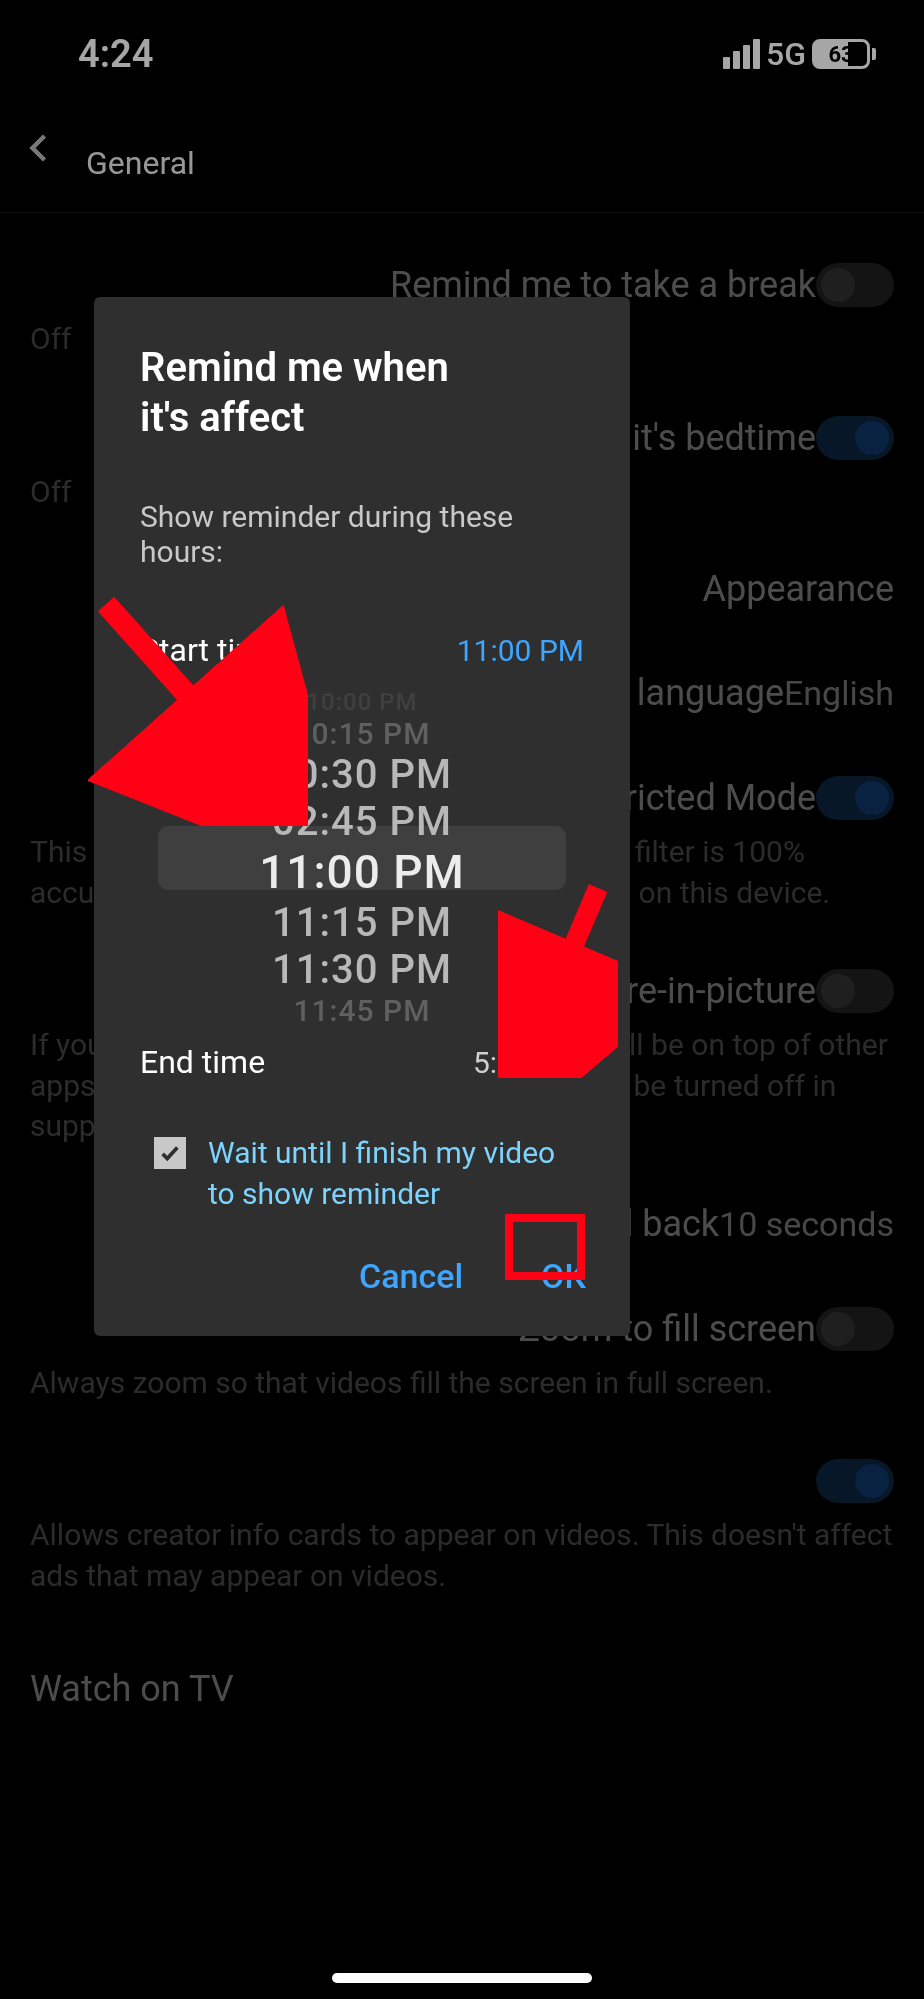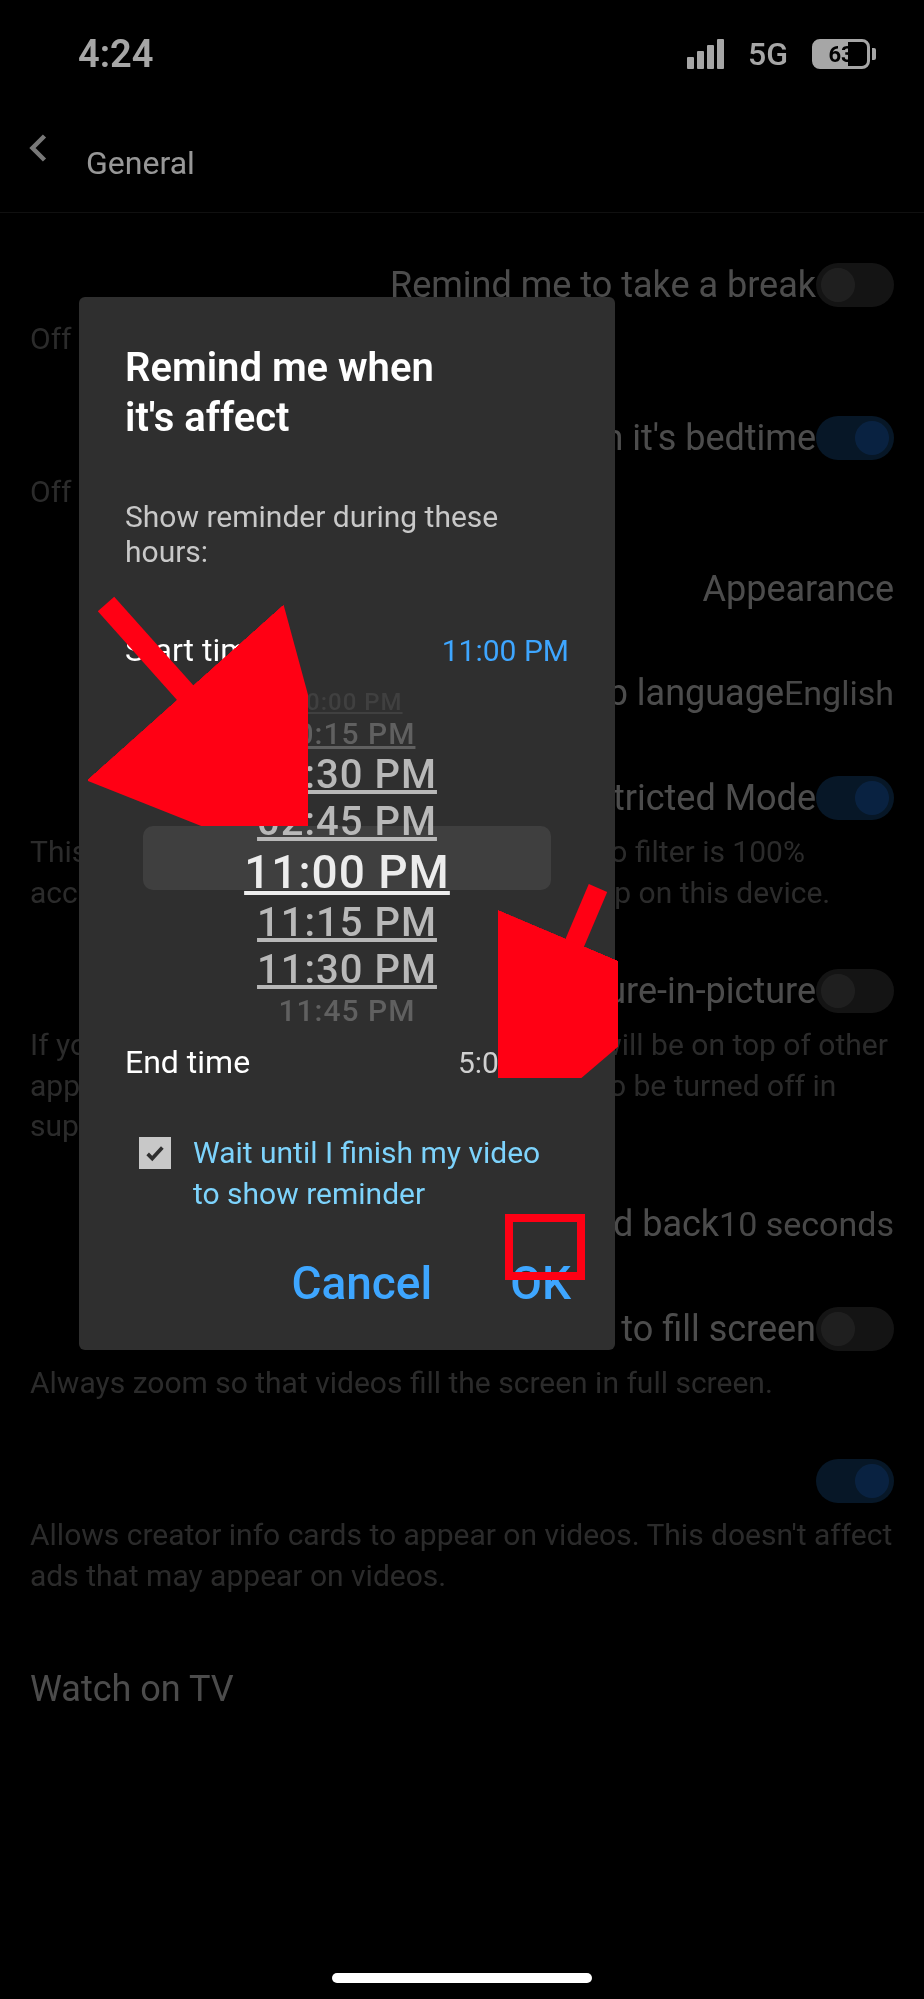--- a/index.html
+++ b/index.html
@@ -11,21 +11,21 @@
     --toggle-off:#5a5a5a;
     --toggle-on:#1c62b9;
     --modal-bg:#2f2f2f;
     --picker-sel:#3f3f3f;
     --red:#ff0014;
   }
   *{box-sizing:border-box;margin:0;padding:0;font-family:-apple-system,BlinkMacSystemFont,"Segoe UI",Roboto,Helvetica,Arial,sans-serif;}
   html,body{width:924px;height:1999px;background:var(--bg);color:#fff;overflow:hidden;position:relative;}
   
   .status-bar{display:flex;justify-content:space-between;align-items:center;padding:32px 48px 30px 78px;font-size:38px;font-weight:600;}
-  .status-right{display:flex;align-items:center;gap:24px;text-align:center;}
+  .status-right{display:flex;align-items:center;gap:6px;text-align:center;}
   .sig-bars{display:flex;align-items:flex-end;gap:3px;}
   .sig-bars span{display:block;width:7px;background:#fff;border-radius:1px;}
   .sig-bars span:nth-child(1){height:12px;}
   .sig-bars span:nth-child(2){height:18px;}
   .sig-bars span:nth-child(3){height:24px;}
   .sig-bars span:nth-child(4){height:30px;}
   .net-label{font-size:32px;font-weight:500;}
   .battery{display:flex;align-items:center;}
   .batt-body{width:58px;height:30px;border:3px solid #fff;border-radius:8px;display:flex;align-items:center;justify-content:center;position:relative;font-size:22px;font-weight:700;color:#000;background:linear-gradient(to right,#fff 63%,transparent 63%);}
   .batt-tip{width:4px;height:12px;background:#fff;border-radius:0 2px 2px 0;margin-left:2px;}
@@ -43,40 +43,40 @@
   .toggle{width:78px;height:44px;border-radius:22px;position:relative;flex:none;}
   .toggle::after{content:"";position:absolute;width:34px;height:34px;border-radius:50%;top:5px;transition:.2s;}
   .toggle.off{background:#3a3a3a;}
   .toggle.off::after{left:5px;background:var(--toggle-off);}
   .toggle.on{background:#14426e;}
   .toggle.on::after{right:5px;background:var(--toggle-on);}
   .section-title{font-size:36px;color:#d8d8d8;padding:38px 0 10px 0;}
   
   .scrim{position:absolute;inset:0;background:rgba(0,0,0,.35);}
   
-  .modal{position:absolute;left:79px;top:297px;width:536px;background:var(--modal-bg);border-radius:6px;padding:46px 0 30px 0;}
+  .modal{position:absolute;left:94px;top:297px;width:536px;background:var(--modal-bg);border-radius:6px;padding:46px 0 30px 0;}
   .modal-inner{padding:0 46px;}
   .modal-title{font-size:40px;font-weight:600;color:#fff;line-height:1.25;}
   .modal-sub{font-size:30px;color:#c8c8c8;padding-top:56px;padding-bottom:48px;}
   .time-row{display:flex;justify-content:space-between;align-items:center;padding:14px 0;font-size:32px;}
   .time-row .val{color:#3ea6ff;font-size:30px;}
   .time-row.end .val{color:#d0d0d0;}
   .picker{position:relative;height:330px;margin:10px -46px 6px -46px;overflow:hidden;}
   .picker-sel{position:absolute;left:64px;right:64px;height:64px;top:133px;background:var(--picker-sel);border-radius:10px;}
   .picker-col{position:absolute;inset:0;display:flex;flex-direction:column;align-items:center;justify-content:center;gap:0;}
-  .p-item{height:54px;display:flex;align-items:center;justify-content:center;font-size:36px;color:#8a8a8a;letter-spacing:1px;font-weight:500;width:100%;text-decoration:underline;}
+  .p-item{height:54px;display:flex;align-items:center;justify-content:center;font-size:36px;color:#8a8a8a;letter-spacing:1px;font-weight:500;width:100%;}
   .p-item.sel{font-size:46px;color:#ececec;height:64px;}
   .p-item.near{font-size:40px;color:#b8b8b8;}
   .p-item.far{font-size:30px;color:#606060;}
   .p-item.edge{font-size:24px;color:#404040;}
   .check-row{display:flex;align-items:flex-start;gap:22px;padding:38px 0 6px 14px;}
   .chk{width:32px;height:32px;border:2px solid #c8c8c8;background:#c8c8c8;display:flex;align-items:center;justify-content:center;flex:none;margin-top:4px;}
   .chk svg{stroke:#2f2f2f;stroke-width:4;fill:none;}
   .check-label{font-size:30px;color:#7dd3fc;line-height:1.35;}
-  .actions{display:flex;justify-content:flex-end;gap:78px;padding:36px 44px 10px 0;font-size:46px;font-weight:500;}
+  .actions{display:flex;justify-content:flex-end;gap:78px;padding:36px 44px 10px 0;font-size:34px;font-weight:500;}
   .actions span{color:#3ea6ff;}
   
   .arrow{position:absolute;pointer-events:none;}
   .red-box{position:absolute;border:8px solid var(--red);pointer-events:none;}
   
   .home-ind{position:absolute;bottom:16px;left:50%;transform:translateX(-50%);width:260px;height:10px;background:#fff;border-radius:5px;}
 </style>
 </head>
 <body>
 

